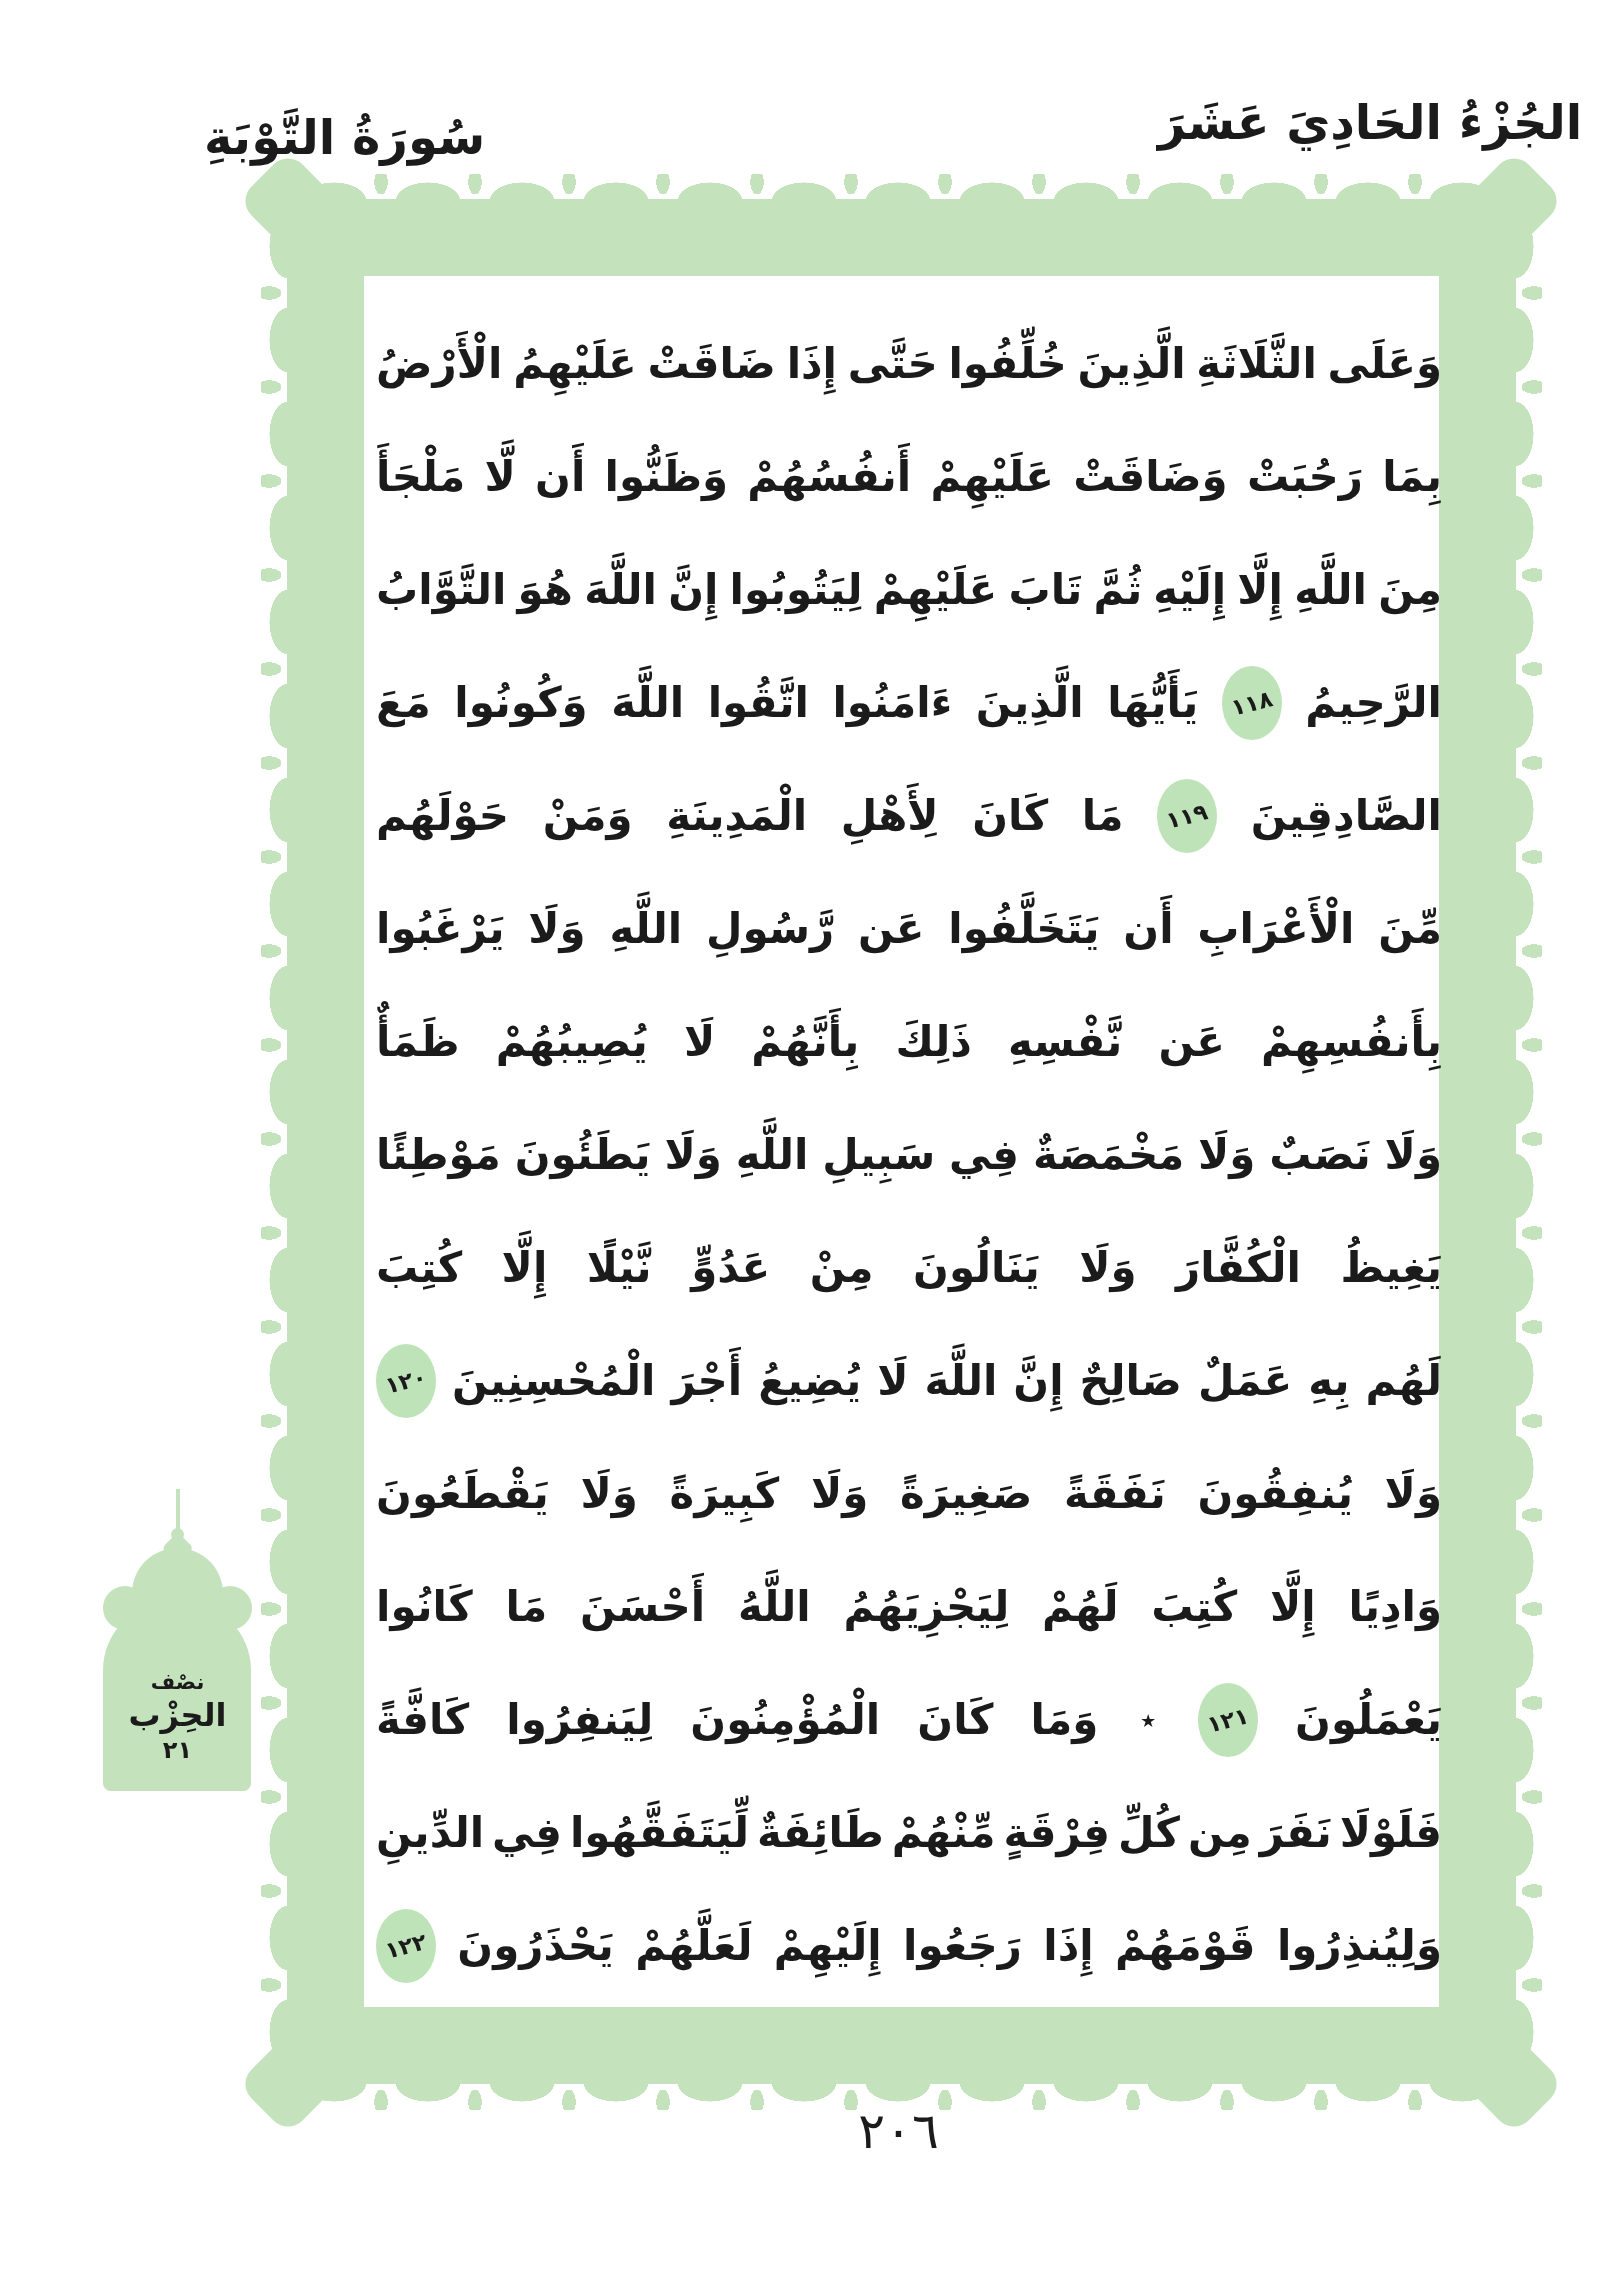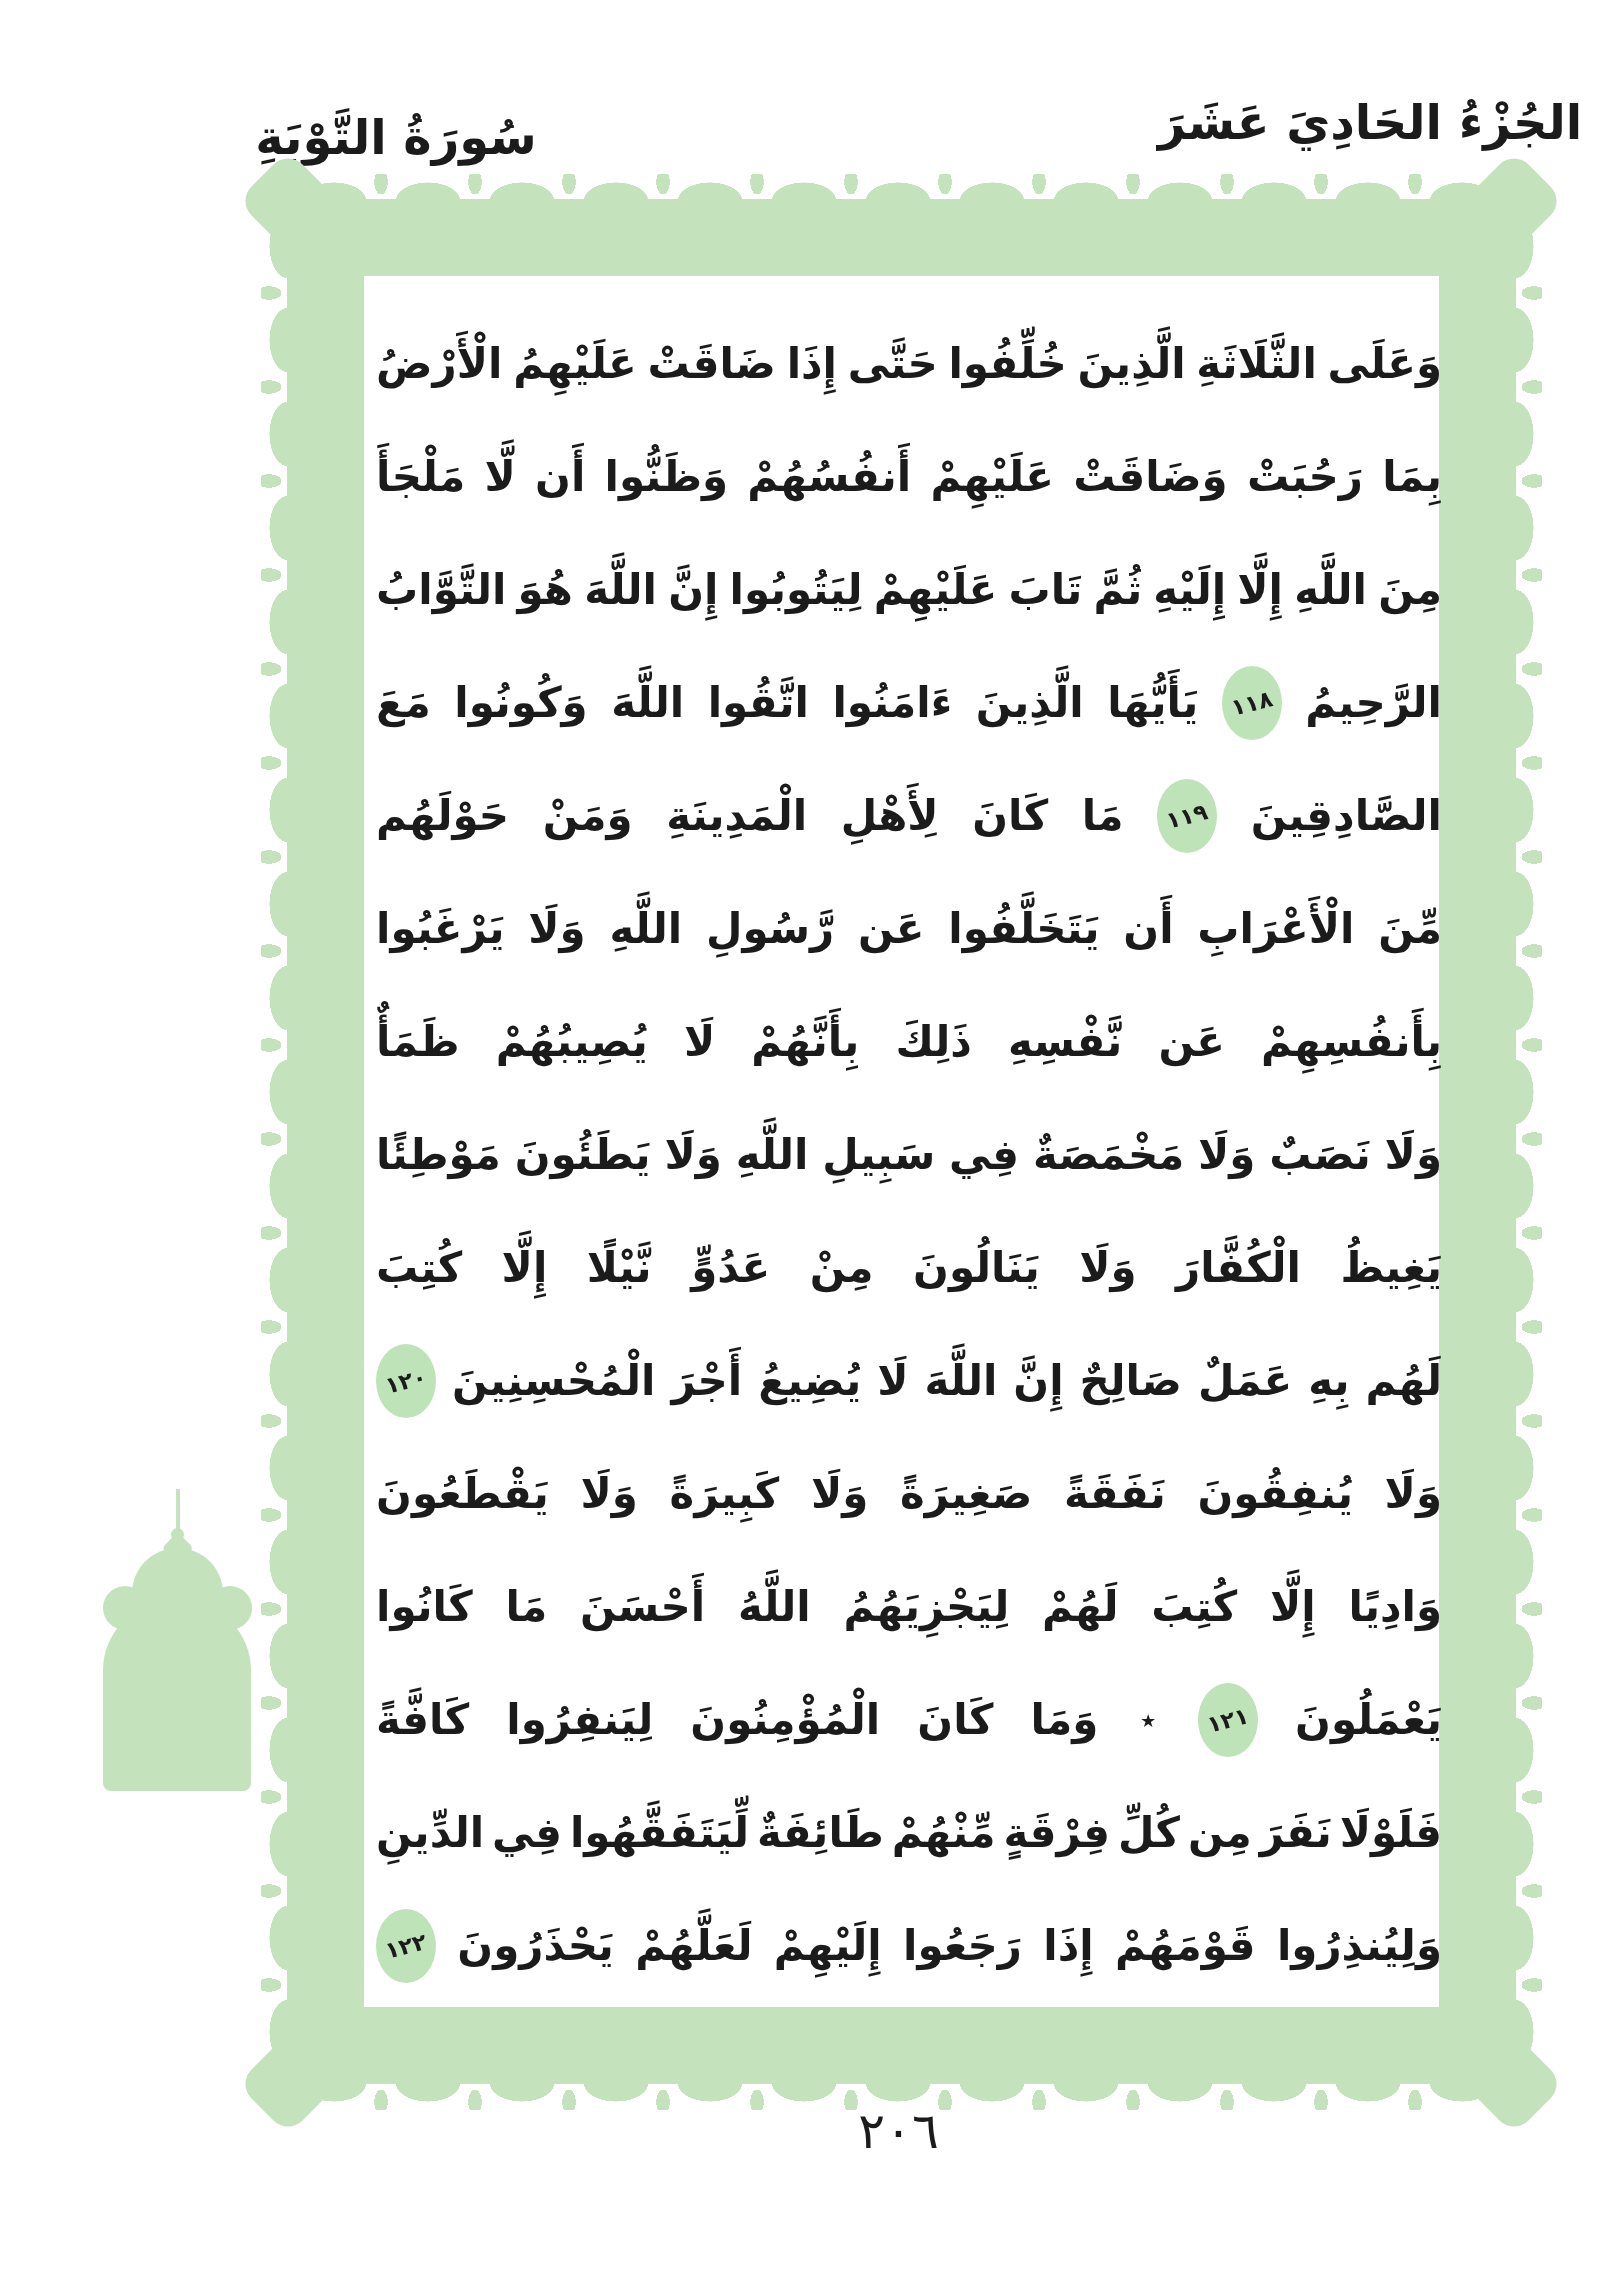--- a/index.html
+++ b/index.html
@@ -10,21 +10,21 @@
   html,body{margin:0;padding:0;}
   body{
     width:1605px;height:2295px;position:relative;background:#ffffff;
     font-family:"DejaVu Sans",sans-serif;color:var(--ink);overflow:hidden;
   }
   .abs{position:absolute;}
 
   
   .hdr{font-weight:bold;font-size:48px;line-height:1.3;white-space:nowrap;}
   .hdr-right{left:1158px;top:91px;width:378px;text-align:center;}
-  .hdr-left{left:211px;top:106px;width:370px;text-align:center;}
+  .hdr-left{left:204px;top:106px;width:370px;}
 
   
   .frame-band{
     left:287px;top:199px;width:1229px;height:1885px;
     border:77px solid var(--green);box-sizing:border-box;background:transparent;
   }
   .scallop{background-repeat:repeat-x;}
   .scallop-top{
     left:287px;top:174px;width:1229px;height:27px;
     background-image:
@@ -302,16 +302,21 @@
   </div>
 
 <div class="abs dome-wrap">
   <div class="dome-stem"></div>
   <div class="dome-ball"></div>
   <div class="dome-tip"></div>
   <div class="dome-bulb"></div>
   <div class="dome-bump-l"></div>
   <div class="dome-bump-r"></div>
   <div class="dome-body"></div>
+  <div class="dome-text">
+    <div class="dome-line-small">نصْف</div>
+    <div class="dome-line-big">الحِزْب</div>
+    <div class="dome-line-num">٢١</div>
+  </div>
 </div>
 
 <div class="abs page-number">٢٠٦</div>
 
 
 </body></html>

